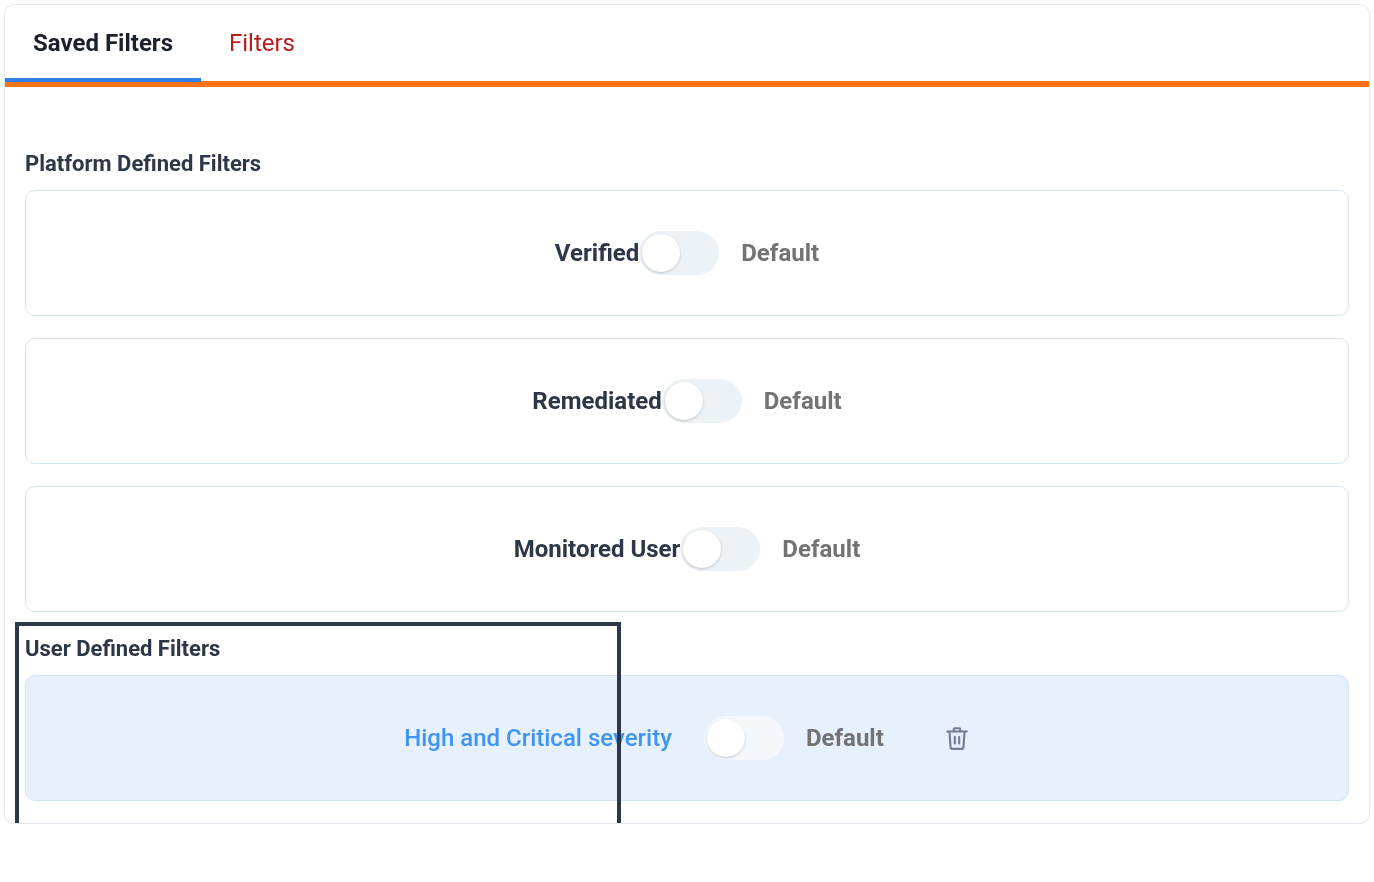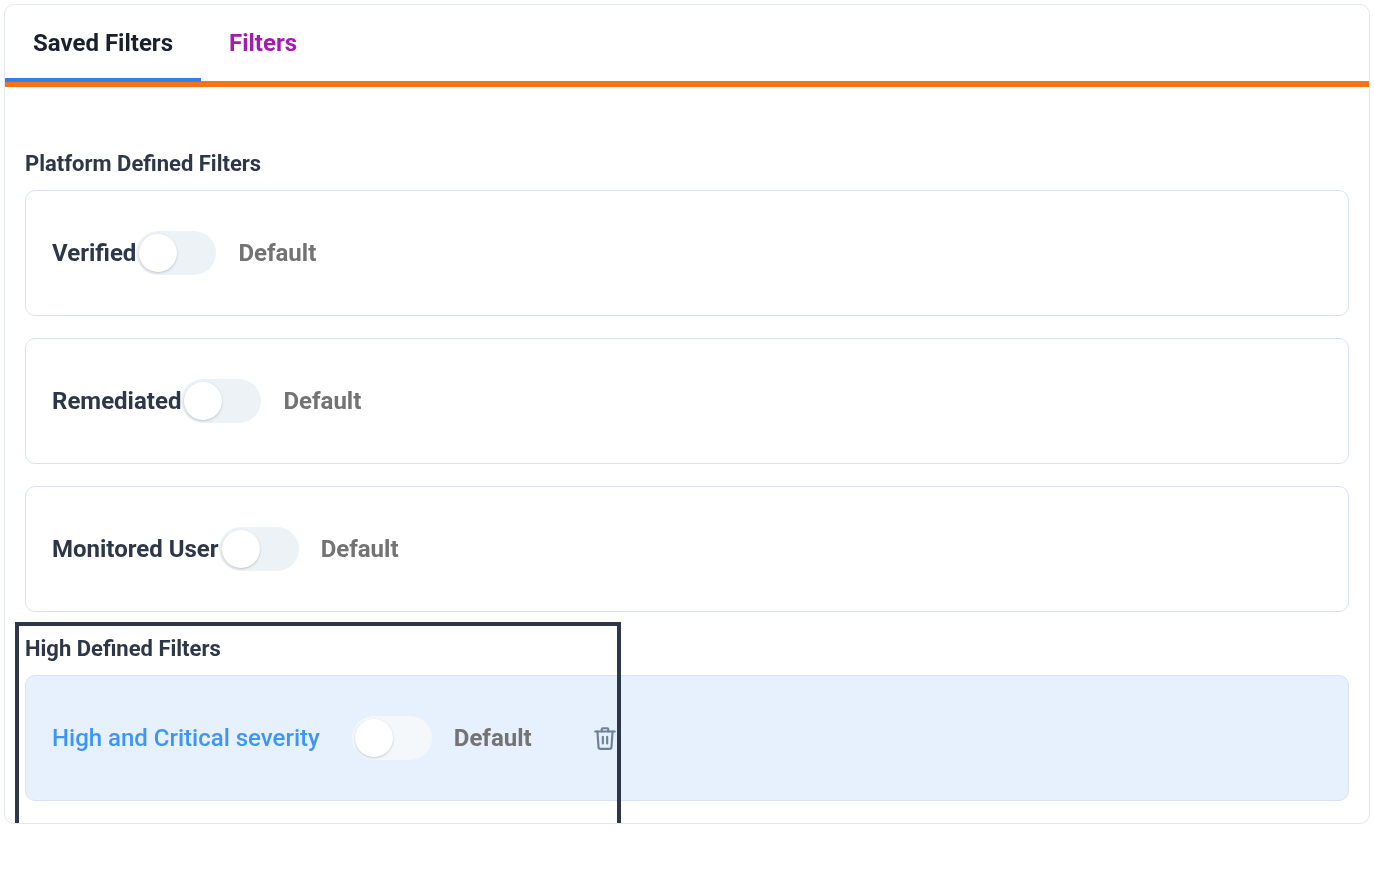--- a/index.html
+++ b/index.html
@@ -22,22 +22,22 @@
     overflow: hidden;
   }
   .tabs {
     display: flex;
     border-bottom: 6px solid #f97316;
     padding: 0;
   }
   .tab {
     padding: 24px 28px 24px 28px;
     font-size: 24px;
-    font-weight: 700;
-    color: #a21caf;
+    font-weight: 400;
+    color: #b91c1c;
     cursor: pointer;
     position: relative;
   }
   .tab.active {
     color: #1a202c;
     font-weight: 700;
   }
   .tab.active::after {
     content: "";
     position: absolute;
@@ -59,21 +59,21 @@
   }
   .section-heading:first-child {
     margin-top: 36px;
   }
   .filter-card {
     border: 1px solid #d7e3f4;
     border-radius: 10px;
     background: #fff;
     display: flex;
     align-items: center;
-    justify-content: flex-start;
+    justify-content: center;
     padding: 40px 26px;
     margin-bottom: 22px;
   }
   .filter-card.selected {
     background: #e7f0fd;
     gap: 32px;
   }
   .filter-name {
     font-size: 24px;
     font-weight: 700;
@@ -175,21 +175,21 @@
         <div class="toggle">
           <div class="toggle-knob"></div>
         </div>
         <div class="default-label">Default</div>
       </div>
     </div>
 
     <div class="user-section-wrap">
       <div class="highlight-box"></div>
 
-      <div class="section-heading" style="margin-top:24px;">High Defined Filters</div>
+      <div class="section-heading" style="margin-top:24px;">User Defined Filters</div>
 
       <div class="filter-card selected">
         <div class="filter-name link">High and Critical severity</div>
         <div class="filter-right">
           <div class="toggle">
             <div class="toggle-knob"></div>
           </div>
           <div class="default-label">Default</div>
           <svg class="trash-icon" viewBox="0 0 24 24" fill="none" stroke="currentColor" stroke-width="2" stroke-linecap="round" stroke-linejoin="round">
             <polyline points="3 6 5 6 21 6"></polyline>

